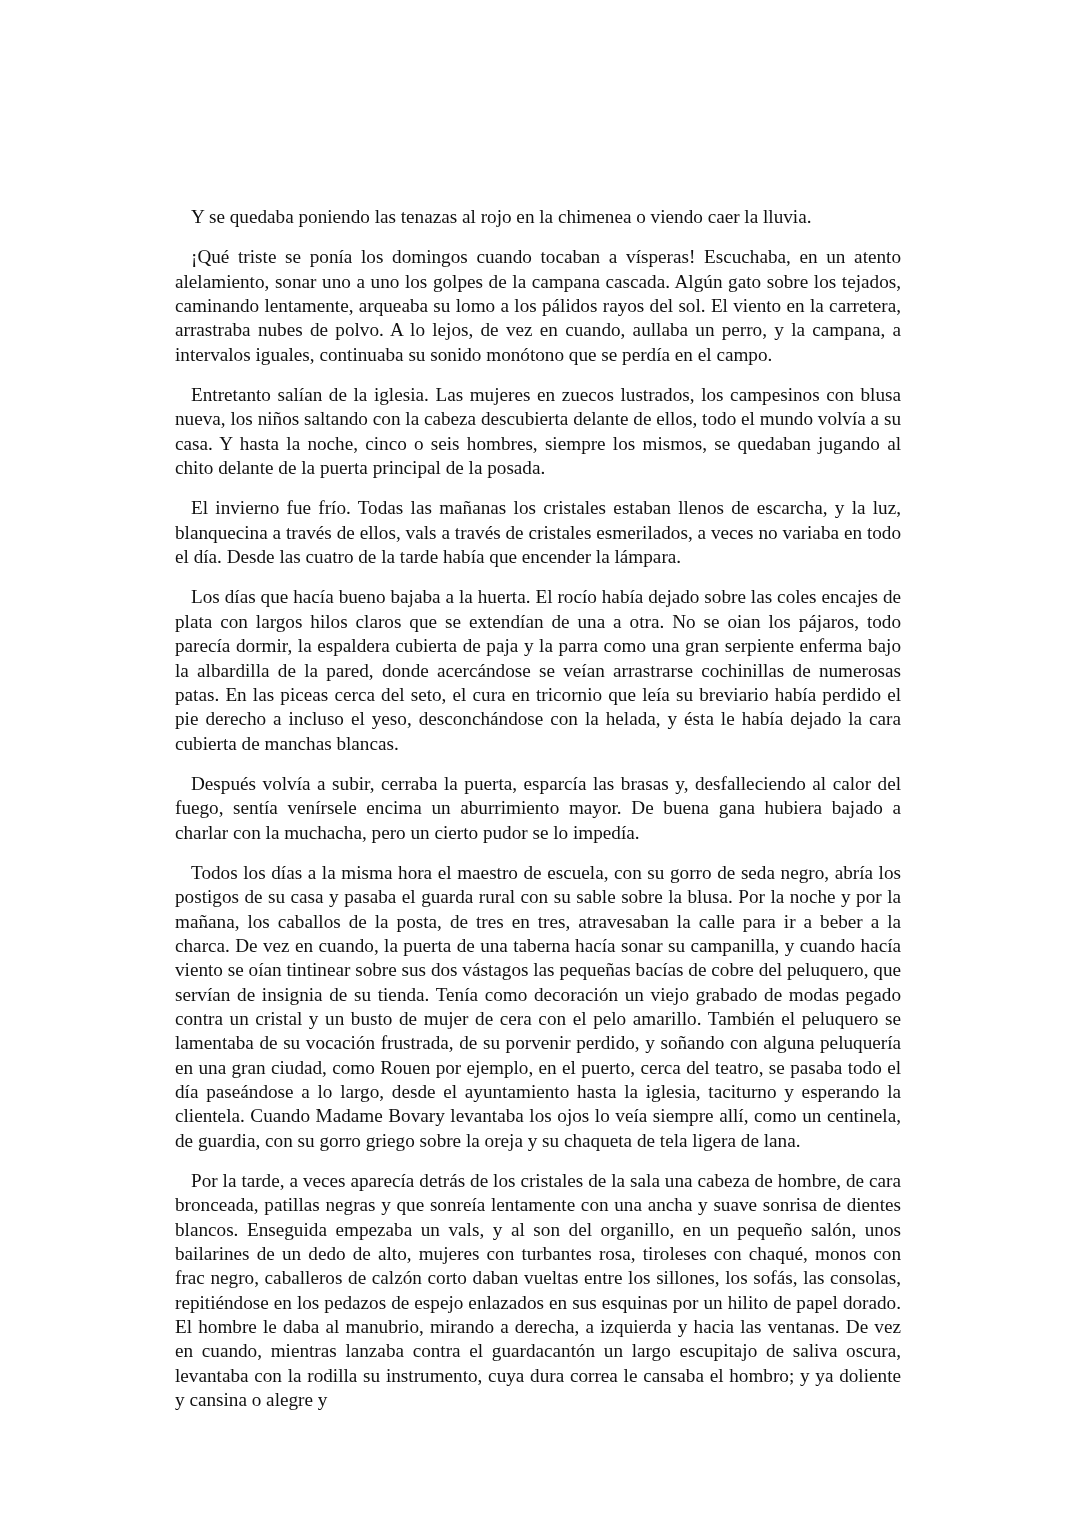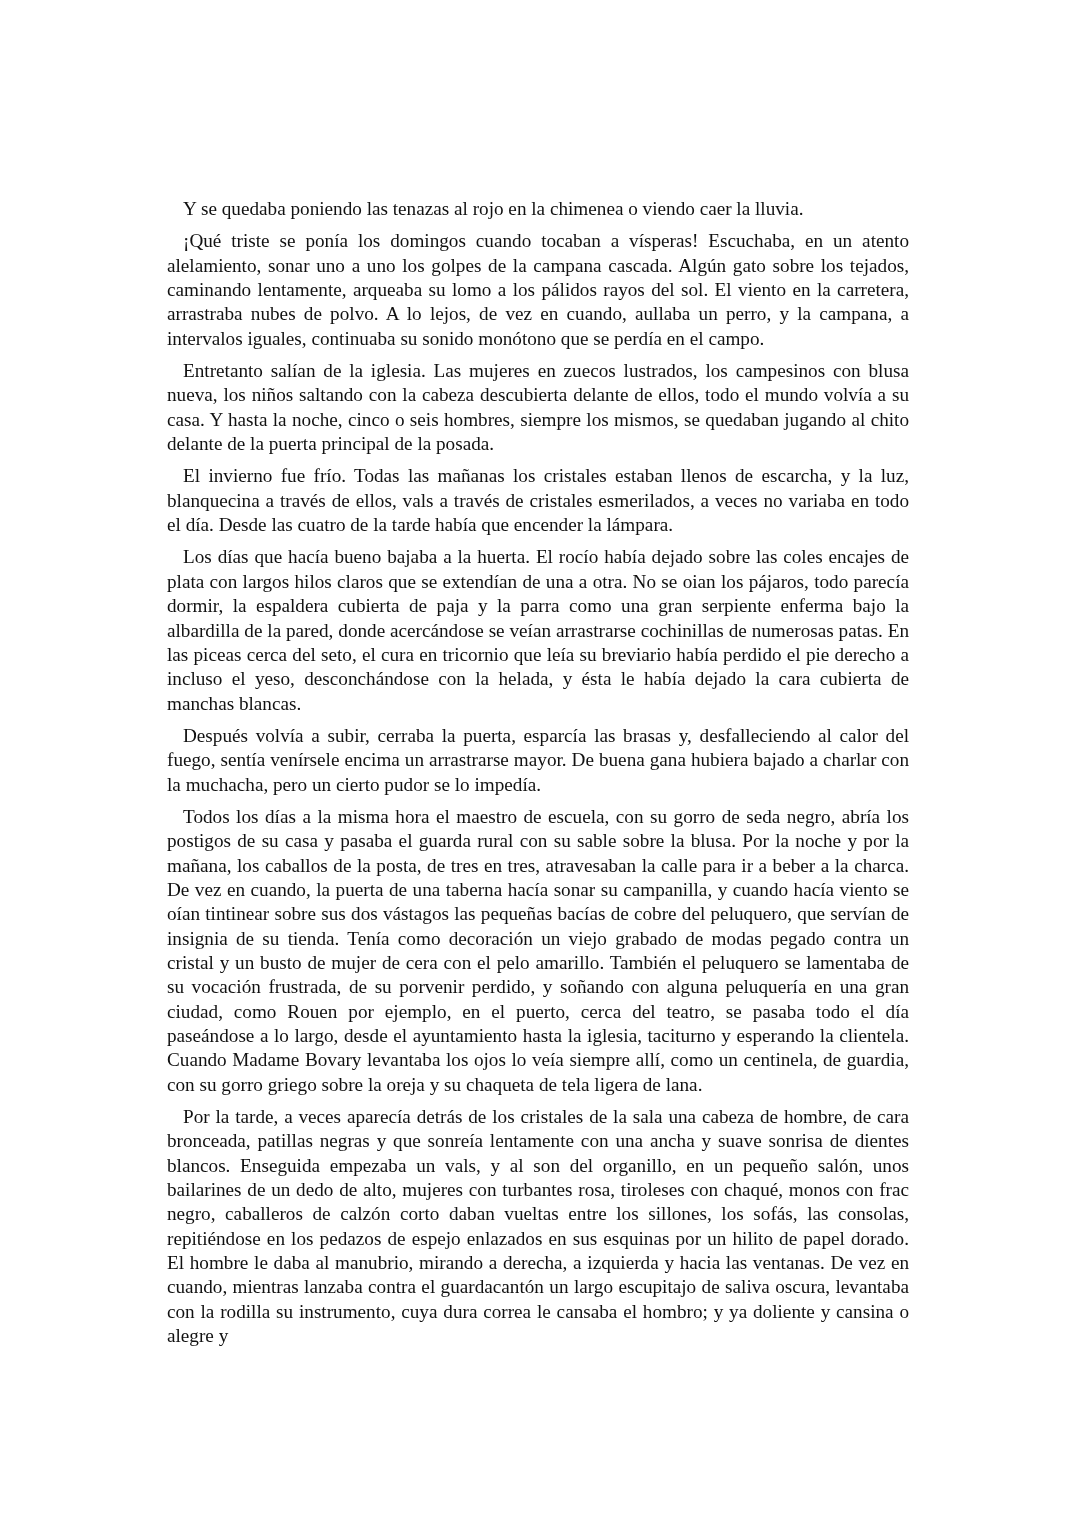--- a/index.html
+++ b/index.html
@@ -8,27 +8,27 @@
     position: absolute;
     left: 159px;
     top: 189px;
     width: 758px;
     font-family: "Liberation Serif", serif;
     font-size: 19.2px;
     line-height: 24.35px;
     color: #111111;
     text-align: justify;
   }
-  .para { margin: 8px; text-indent: 16px; }
+  .para { margin: 16px; text-indent: 16px; }
 </style>
 </head>
 <body>
 
 <div class="page">
   <p class="para">Y se quedaba poniendo las tenazas al rojo en la chimenea o viendo caer la lluvia.</p>
   <p class="para">¡Qué triste se ponía los domingos cuando tocaban a vísperas! Escuchaba, en un atento alelamiento, sonar uno a uno los golpes de la campana cascada. Algún gato sobre los tejados, caminando lentamente, arqueaba su lomo a los pálidos rayos del sol. El viento en la carretera, arrastraba nubes de polvo. A lo lejos, de vez en cuando, aullaba un perro, y la campana, a intervalos iguales, continuaba su sonido monótono que se perdía en el campo.</p>
   <p class="para">Entretanto salían de la iglesia. Las mujeres en zuecos lustrados, los campesinos con blusa nueva, los niños saltando con la cabeza descubierta delante de ellos, todo el mundo volvía a su casa. Y hasta la noche, cinco o seis hombres, siempre los mismos, se quedaban jugando al chito delante de la puerta principal de la posada.</p>
   <p class="para">El invierno fue frío. Todas las mañanas los cristales estaban llenos de escarcha, y la luz, blanquecina a través de ellos, vals a través de cristales esmerilados, a veces no variaba en todo el día. Desde las cuatro de la tarde había que encender la lámpara.</p>
   <p class="para">Los días que hacía bueno bajaba a la huerta. El rocío había dejado sobre las coles encajes de plata con largos hilos claros que se extendían de una a otra. No se oian los pájaros, todo parecía dormir, la espaldera cubierta de paja y la parra como una gran serpiente enferma bajo la albardilla de la pared, donde acercándose se veían arrastrarse cochinillas de numerosas patas. En las piceas cerca del seto, el cura en tricornio que leía su breviario había perdido el pie derecho a incluso el yeso, desconchándose con la helada, y ésta le había dejado la cara cubierta de manchas blancas.</p>
-  <p class="para">Después volvía a subir, cerraba la puerta, esparcía las brasas y, desfalleciendo al calor del fuego, sentía venírsele encima un arrastrarse mayor. De buena gana hubiera bajado a charlar con la muchacha, pero un cierto pudor se lo impedía.</p>
+  <p class="para">Después volvía a subir, cerraba la puerta, esparcía las brasas y, desfalleciendo al calor del fuego, sentía venírsele encima un aburrimiento mayor. De buena gana hubiera bajado a charlar con la muchacha, pero un cierto pudor se lo impedía.</p>
   <p class="para">Todos los días a la misma hora el maestro de escuela, con su gorro de seda negro, abría los postigos de su casa y pasaba el guarda rural con su sable sobre la blusa. Por la noche y por la mañana, los caballos de la posta, de tres en tres, atravesaban la calle para ir a beber a la charca. De vez en cuando, la puerta de una taberna hacía sonar su campanilla, y cuando hacía viento se oían tintinear sobre sus dos vástagos las pequeñas bacías de cobre del peluquero, que servían de insignia de su tienda. Tenía como decoración un viejo grabado de modas pegado contra un cristal y un busto de mujer de cera con el pelo amarillo. También el peluquero se lamentaba de su vocación frustrada, de su porvenir perdido, y soñando con alguna peluquería en una gran ciudad, como Rouen por ejemplo, en el puerto, cerca del teatro, se pasaba todo el día paseándose a lo largo, desde el ayuntamiento hasta la iglesia, taciturno y esperando la clientela. Cuando Madame Bovary levantaba los ojos lo veía siempre allí, como un centinela, de guardia, con su gorro griego sobre la oreja y su chaqueta de tela ligera de lana.</p>
   <p class="para">Por la tarde, a veces aparecía detrás de los cristales de la sala una cabeza de hombre, de cara bronceada, patillas negras y que sonreía lentamente con una ancha y suave sonrisa de dientes blancos. Enseguida empezaba un vals, y al son del organillo, en un pequeño salón, unos bailarines de un dedo de alto, mujeres con turbantes rosa, tiroleses con chaqué, monos con frac negro, caballeros de calzón corto daban vueltas entre los sillones, los sofás, las consolas, repitiéndose en los pedazos de espejo enlazados en sus esquinas por un hilito de papel dorado. El hombre le daba al manubrio, mirando a derecha, a izquierda y hacia las ventanas. De vez en cuando, mientras lanzaba contra el guardacantón un largo escupitajo de saliva oscura, levantaba con la rodilla su instrumento, cuya dura correa le cansaba el hombro; y ya doliente y cansina o alegre y</p>
 </div>
 
 </body></html>

